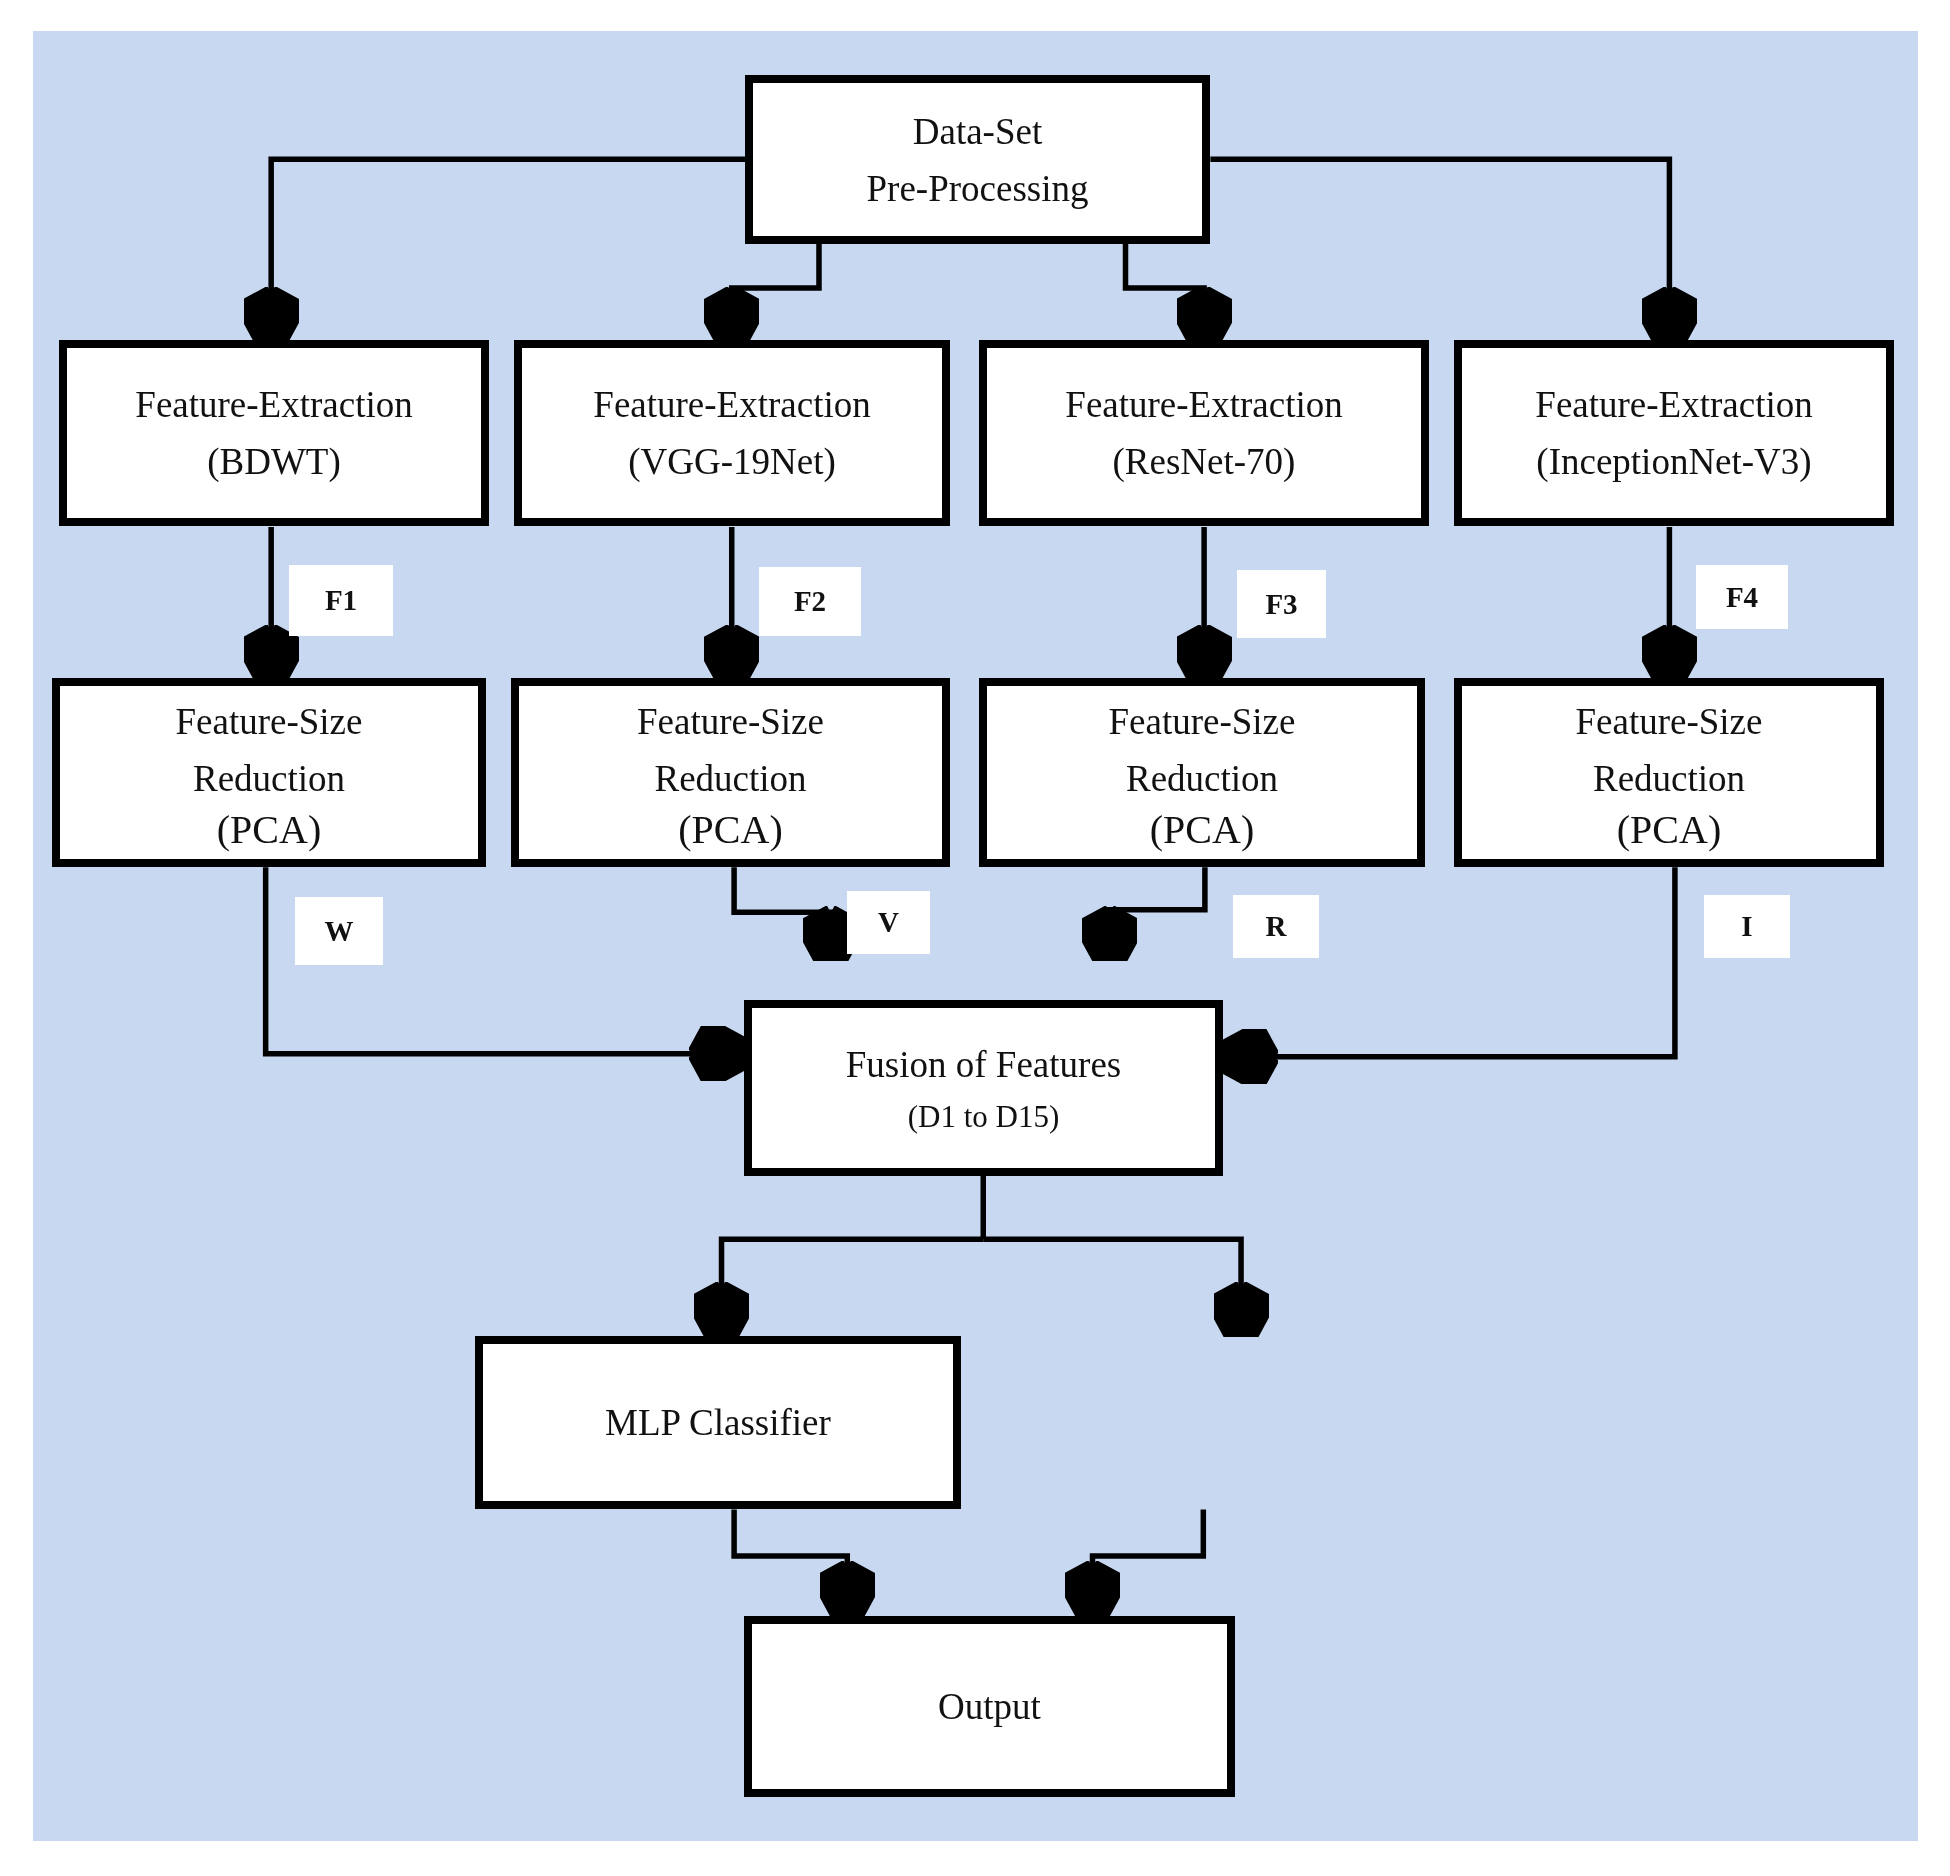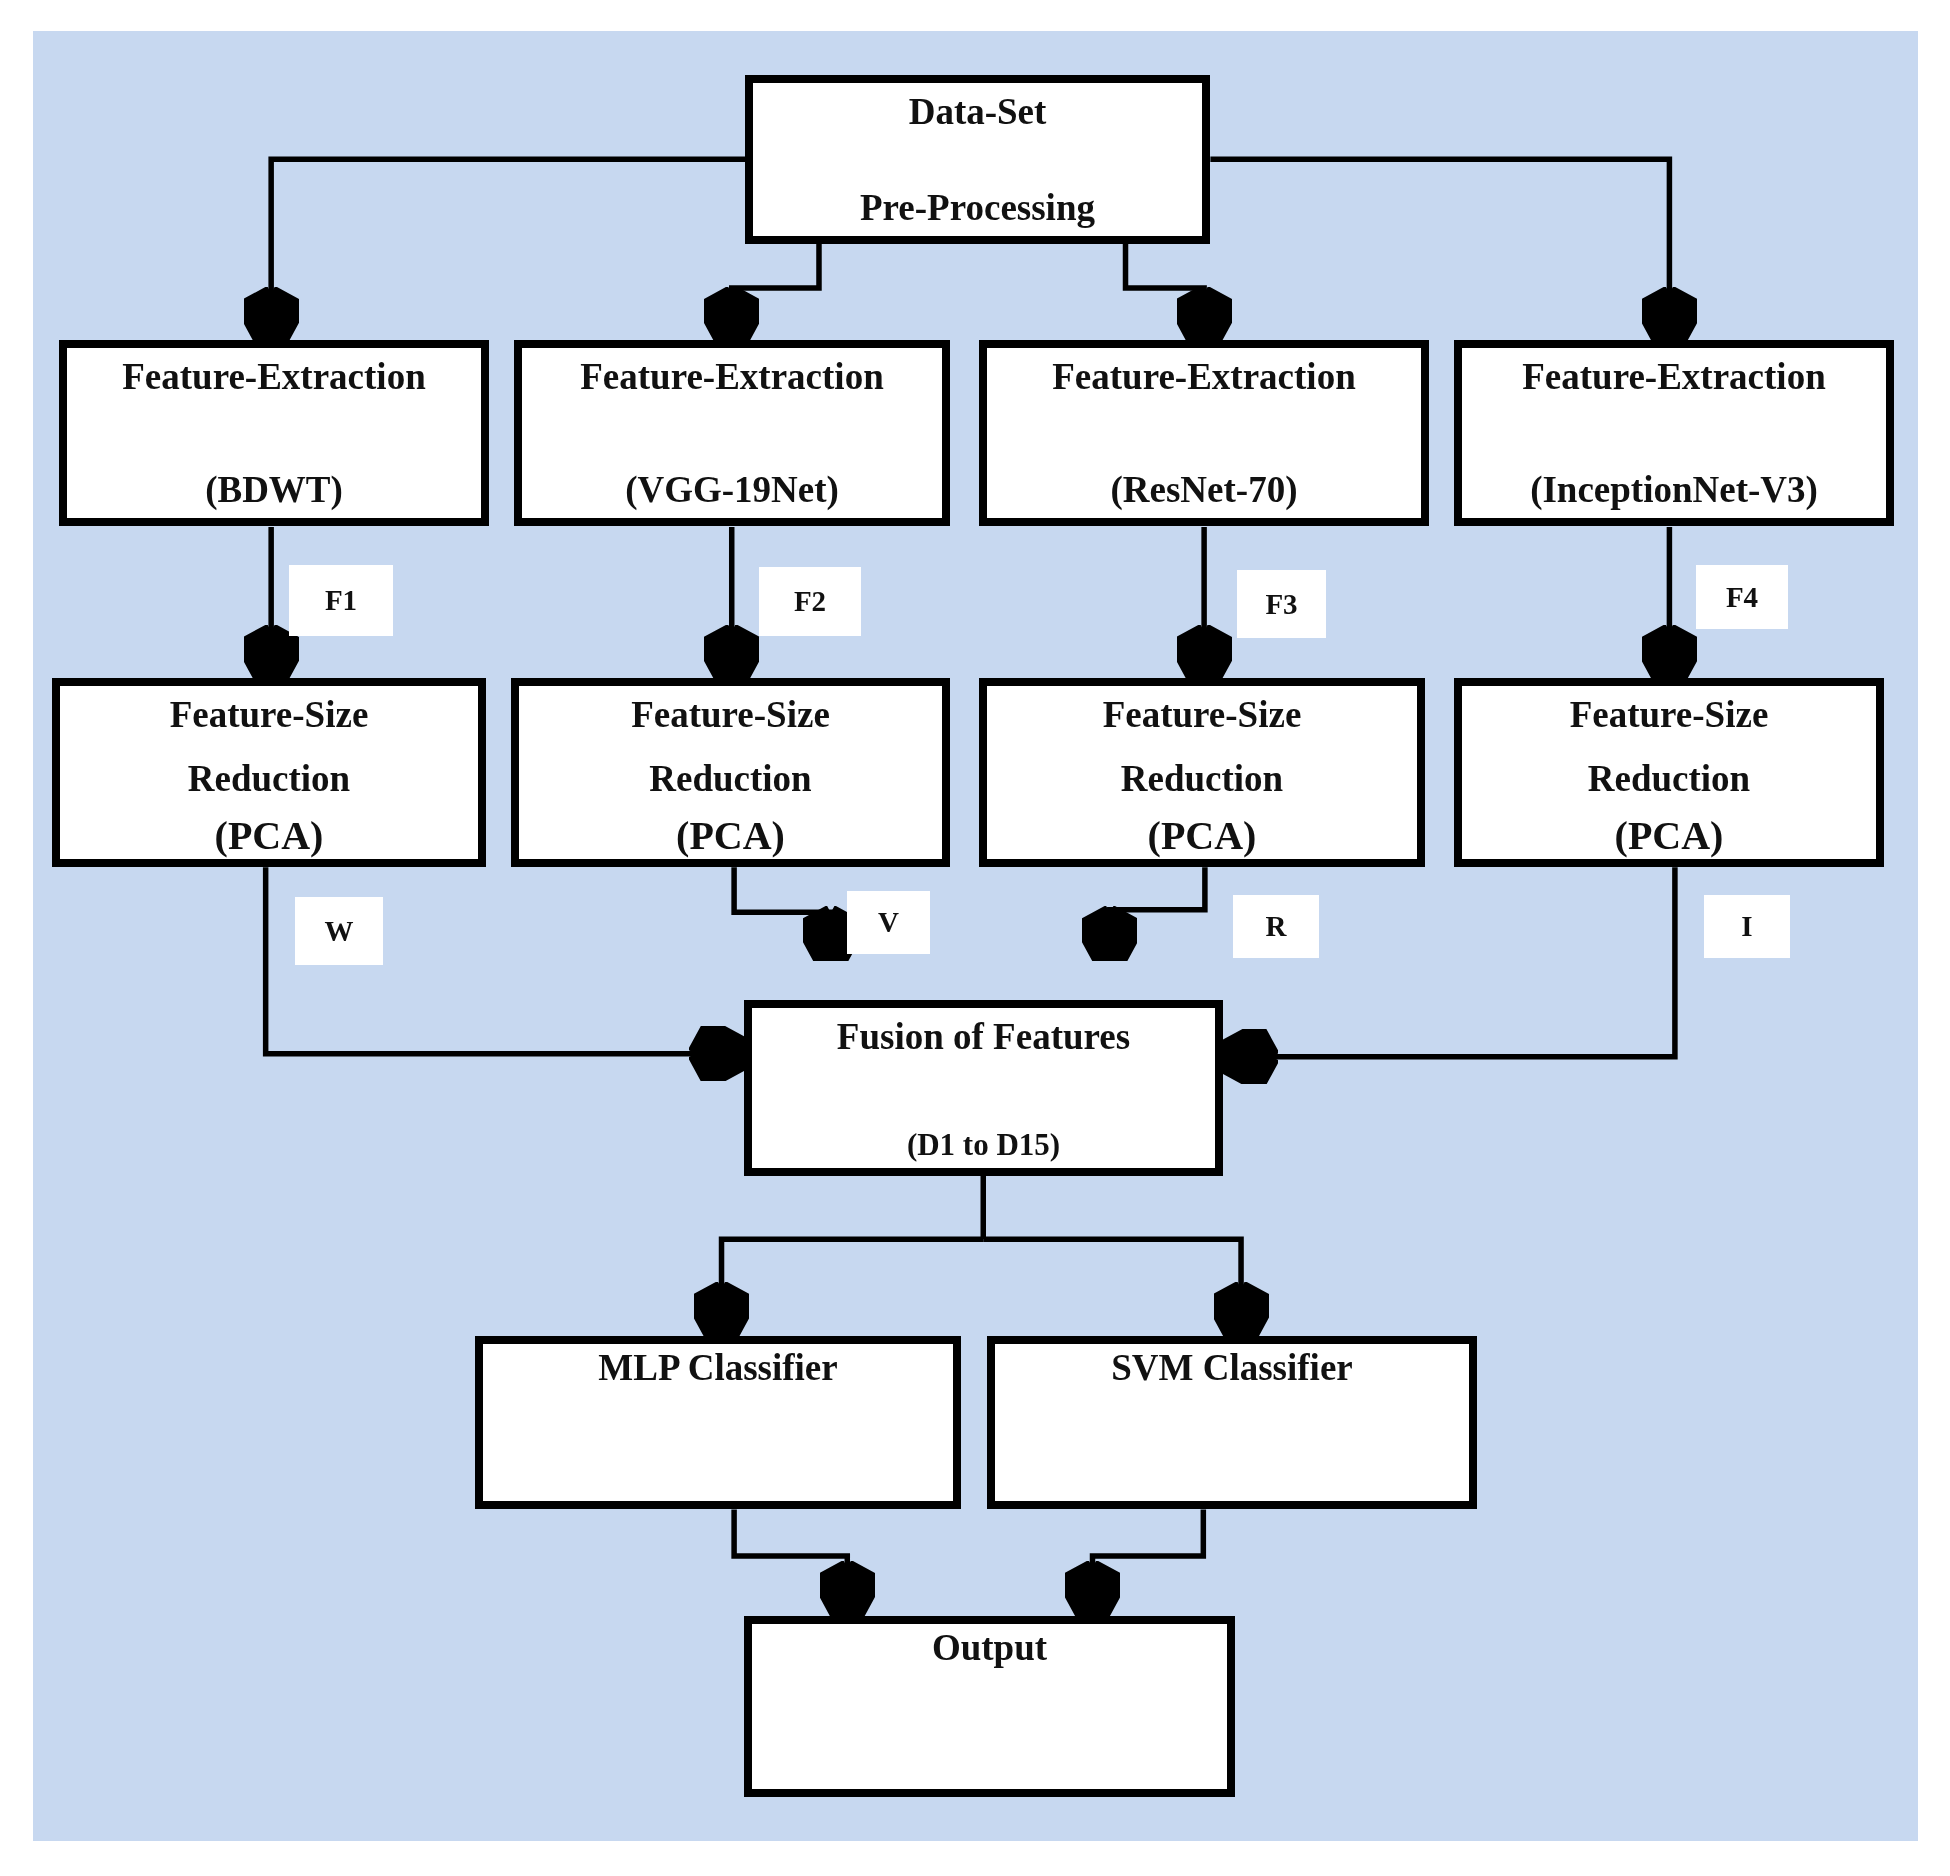--- a/index.html
+++ b/index.html
@@ -12,21 +12,21 @@
   }
   #panel{
     position:absolute; left:33px; top:31px; width:1885px; height:1810px;
     background:var(--panel_bg);
   }
   svg.wires{position:absolute; left:0; top:0; width:1950px; height:1877px; display:block;}
   svg.wires path{stroke:var(--stroke); stroke-width:7; fill:none;}
   .node{
     position:absolute; background:var(--box_bg); border:8.6px solid var(--stroke);
     box-sizing:border-box; display:flex; flex-direction:column; align-items:center;
-    justify-content:space-between; text-align:center; font-weight:bold;
+    justify-content:center; text-align:center; font-weight:normal;
   }
   .node .l1,.node .l2{font-size:37px; line-height:57px; white-space:nowrap;}
   .node .sub{font-size:40px; line-height:46px; white-space:nowrap;}
   .node .single{font-size:37px; line-height:47px; white-space:nowrap;}
   .fusion .l2{font-size:31px; line-height:47px;}
   .edge-label{
     position:absolute; background:var(--box_bg); display:flex; align-items:center;
     justify-content:center; font-weight:bold; font-size:29px; text-align:center;margin-top:17px;
   }
   
@@ -128,23 +128,20 @@
   </div>
 
   <div class="node fusion" id="n-fus">
     <div class="l1">Fusion of Features</div>
     <div class="l2">(D1 to D15)</div>
   </div>
 
   <div class="node" id="n-mlp">
     <div class="single">MLP Classifier</div>
   </div>
-  <div class="node" id="n-svm">
-    <div class="single">SVM Classifier</div>
-  </div>
 
   <div class="node" id="n-out">
     <div class="single">Output</div>
   </div>
 
   <div class="edge-label" id="el-f1">F1</div>
   <div class="edge-label" id="el-f2">F2</div>
   <div class="edge-label" id="el-f3">F3</div>
   <div class="edge-label" id="el-f4">F4</div>
   <div class="edge-label" id="el-w">W</div>

